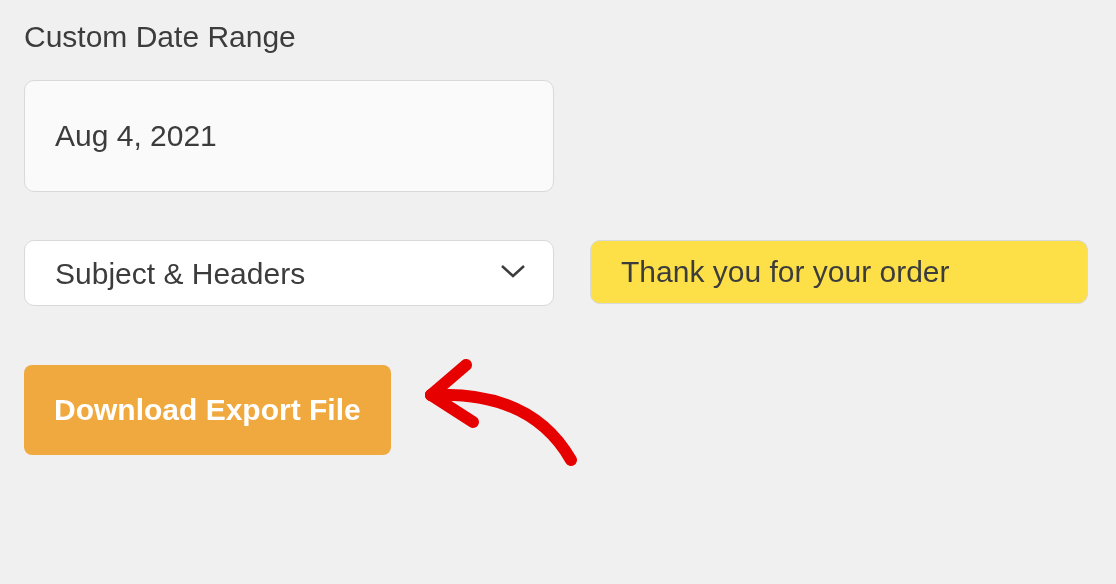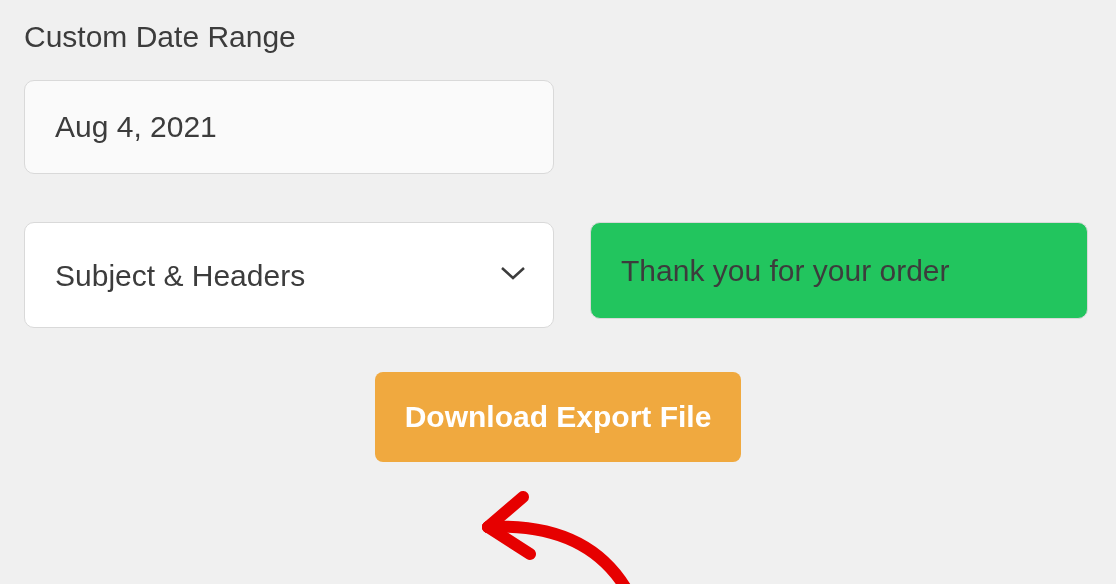--- a/index.html
+++ b/index.html
@@ -21,40 +21,40 @@
       margin-bottom: 26px;
     }
     .date-range-group {
       margin-bottom: 48px;
     }
     .search-group {
       margin-bottom: 44px;
     }
     .date-input {
       width: 530px;
-      height: 94px;
+      height: 112px;
       background: #fafafa;
       border: 1px solid #d9d9d9;
       border-radius: 10px;
       font-size: 30px;
       color: #3c3c3c;
       padding: 0 30px;
       outline: none;
     }
     .search-row {
       display: flex;
       gap: 36px;
     }
     .select-wrapper {
       position: relative;
       width: 530px;
     }
     .select-field {
       width: 100%;
-      height: 106px;
+      height: 66px;
       background: #fff;
       border: 1px solid #d9d9d9;
       border-radius: 10px;
       font-size: 30px;
       color: #3c3c3c;
       padding: 0 67px 0 30px;
       outline: none;
       appearance: none;
       -webkit-appearance: none;
       cursor: pointer;
@@ -68,34 +68,33 @@
     }
     .chevron-icon svg {
       width: 26px;
       height: 18px;
       stroke: #3c3c3c;
       stroke-width: 2.5;
       fill: none;
     }
     .text-input {
       width: 498px;
-      height: 97px;
-      background: #22c55e;
+      height: 64px;
+      background: #fde047;
       border: 1px solid #d9d9d9;
       border-radius: 10px;
       font-size: 30px;
       color: #3c3c3c;
       padding: 0 30px;
       outline: none;
     }
     .button-row {
       display: flex;
       align-items: center;
       gap: 20px;
-      flex-direction: column;
     }
     .download-button {
       background: #f0a93f;
       border: none;
       border-radius: 8px;
       color: #fff;
       font-size: 30px;
       font-weight: 600;
       padding: 28px 30px;
       cursor: pointer;

